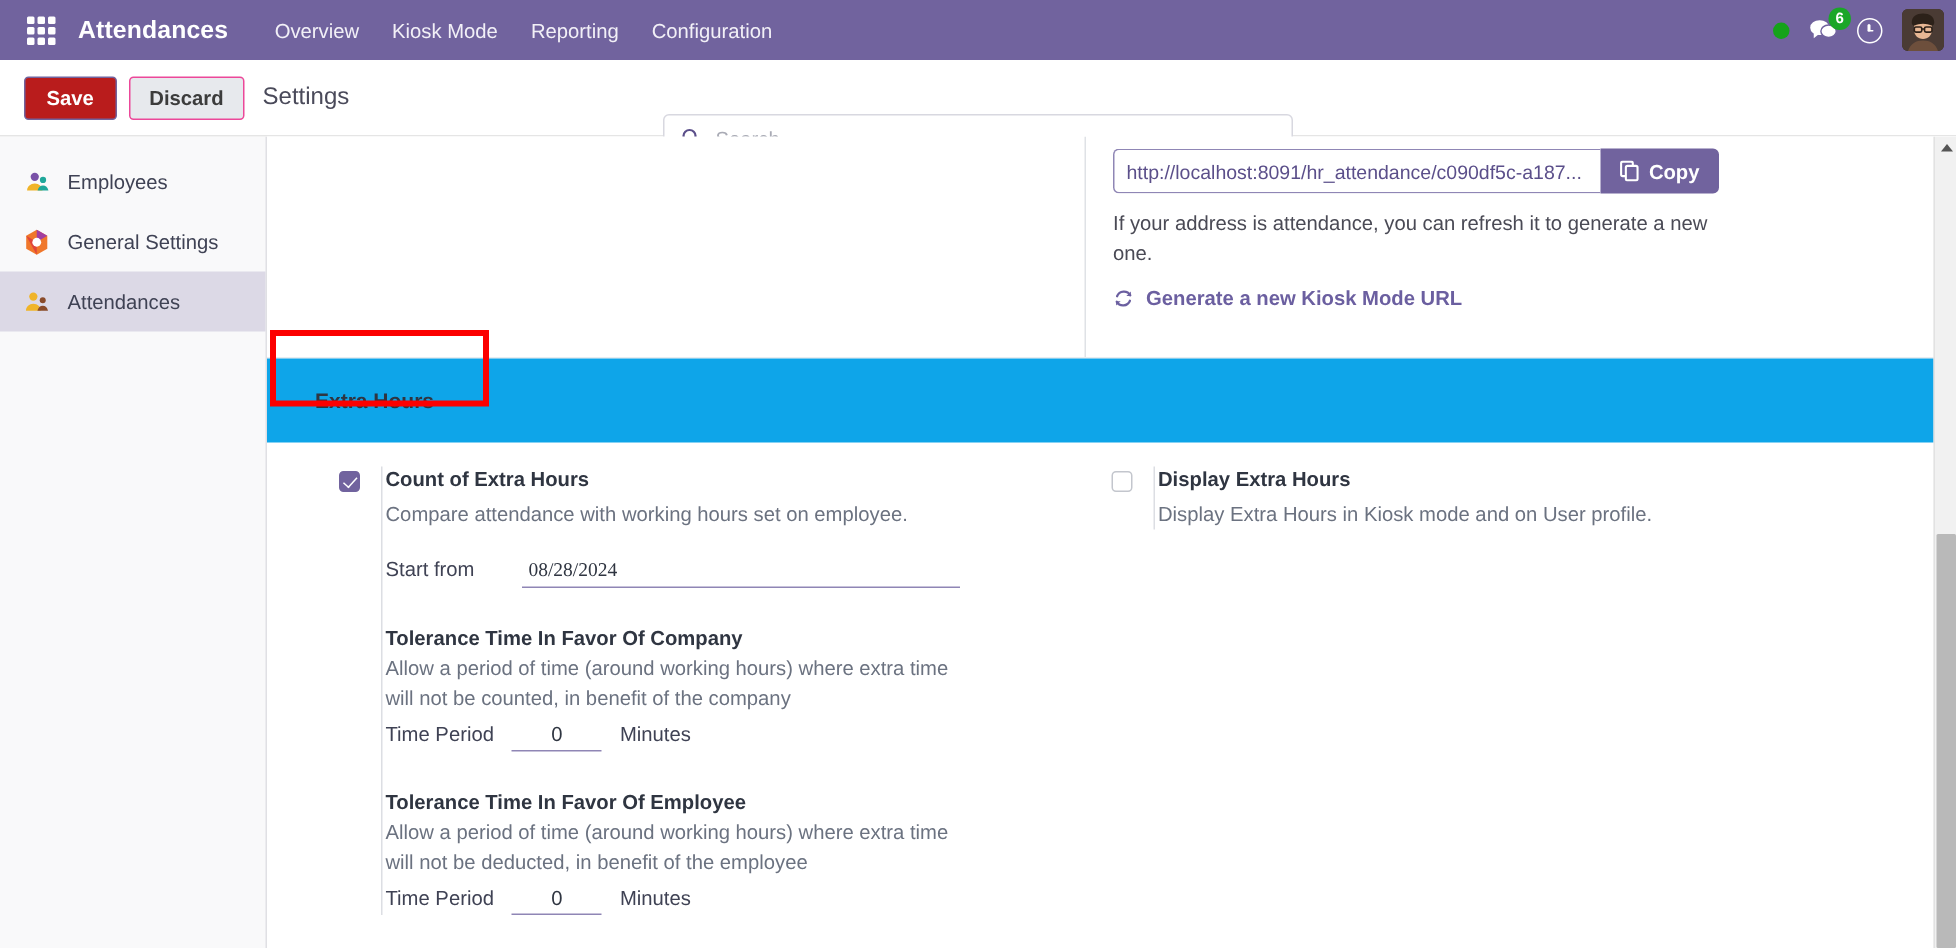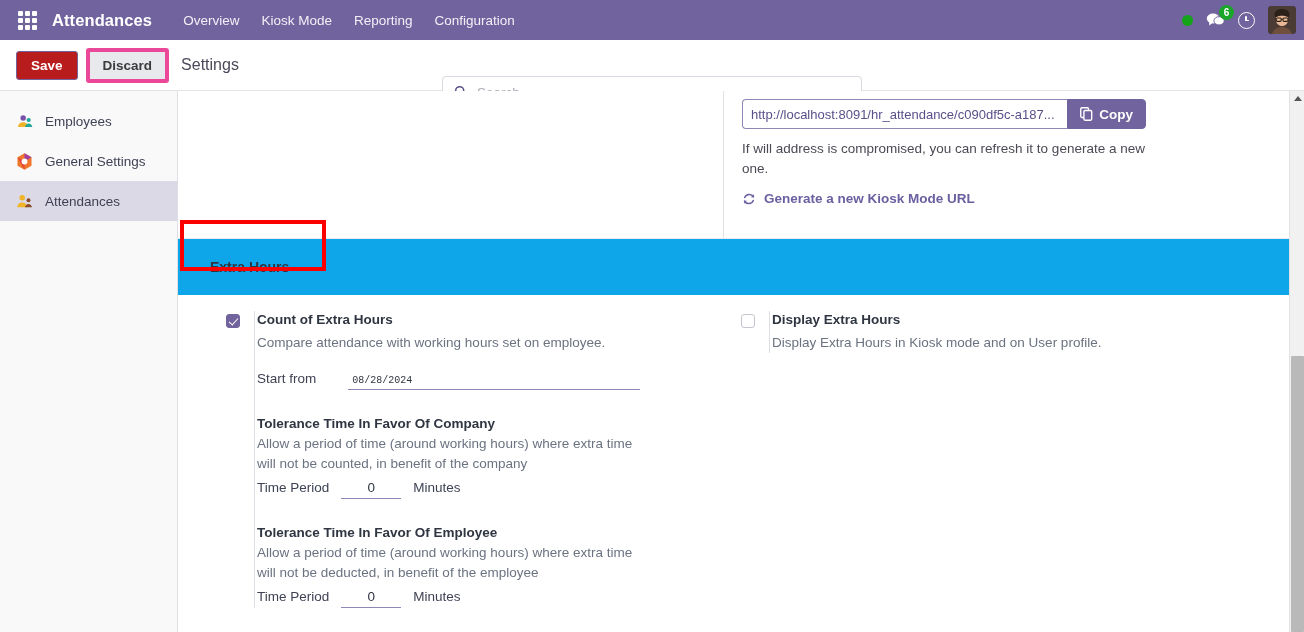--- a/index.html
+++ b/index.html
@@ -64,21 +64,21 @@
     height: 51px; width: 100%; background: #ffffff;
     display: flex; align-items: center; border-bottom: 1px solid #e5e5e5;
     position: relative;
   }
   .btn-save {
     background: #b91c1c; color: #ffffff; border: 1px solid #71639e;
     font-size: 13.5px; font-weight: 700; padding: 6px 14px; border-radius: 3px;
     margin-left: 16px; cursor: pointer;
   }
   .btn-discard {
-    background: #e7e9ed; color: #3c3c3c; border: 4px solid #ec4899;
+    background: #e7e9ed; color: #3c3c3c; border: 1px solid #ec4899;
     font-size: 13.5px; font-weight: 700; padding: 6px 13px; border-radius: 3px;
     margin-left: 8px; cursor: pointer;
   }
   .breadcrumb-title {
     font-size: 16px; color: #4a4a5a; margin-left: 12px;
   }
   .search-box {
     position: absolute; left: 442px; top: 52px; transform: translateY(-50%);
     width: 420px; height: 32px; border: 1px solid #d8d8e0; border-radius: 4px;
     display: flex; align-items: center; background: #ffffff;
@@ -160,22 +160,22 @@
     border-width: 0 1.8px 1.8px 0; transform: rotate(42deg);
   }
   .cb.unchecked { background: #ffffff; border: 1px solid #c3c6cd; }
   .setting-body { margin-left: 14px; border-left: 1px solid #dcdee3; padding-left: 2px; }
   .setting-label { font-size: 13.5px; font-weight: 700; color: #2f3541; line-height: 18px; }
   .setting-desc { font-size: 13.5px; color: #6b7280; margin-top: 4px; line-height: 20px; }
   .field-row { display: flex; align-items: baseline; margin-top: 18px; }
   .field-label { font-size: 13.5px; color: #3f4254; }
   .date-input {
     border: none; border-bottom: 1px solid #8f86b5; outline: none;
-    font-size: 10px; color: #2f3541; width: 292px; margin-left: 32px;
-    padding: 1px 4px 3px 4px; font-family: Liberation Mono, monospace;
+    font-size: 13px; color: #2f3541; width: 292px; margin-left: 32px;
+    padding: 1px 4px 3px 4px; font-family: Liberation Serif, serif;
     background: transparent;
   }
   .sub-block { margin-top: 26px; }
   .sub-title { font-size: 13.5px; font-weight: 700; color: #2f3541; }
   .sub-desc { font-size: 13.5px; color: #6b7280; margin-top: 3px; line-height: 20px; width: 378px; }
   .period-row { display: flex; align-items: baseline; margin-top: 6px; }
   .num-input {
     border: none; border-bottom: 1px solid #8f86b5; outline: none;
     width: 60px; text-align: center; font-size: 13.5px; color: #2f3541;
     margin: 0 12px; padding-bottom: 3px;
@@ -310,21 +310,21 @@
         <div class="url-row">
           <input class="url-field" type="text" value="http://localhost:8091/hr_attendance/c090df5c-a187..." style="">
           <button class="copy-btn">
             <svg width="13" height="14" viewBox="0 0 14 15">
               <rect x="0.8" y="0.8" width="8.4" height="10.4" rx="1.2" fill="none" stroke="#ffffff" stroke-width="1.5"></rect>
               <rect x="4.2" y="3.8" width="8.4" height="10.4" rx="1.2" fill="#71639e" stroke="#ffffff" stroke-width="1.5"></rect>
             </svg>
             <span>Copy</span>
           </button>
         </div>
-        <div class="url-help">If will address is compromised, you can refresh it to generate a new one.</div>
+        <div class="url-help">If your address is attendance, you can refresh it to generate a new one.</div>
         <div class="gen-link">
           <svg width="14" height="14" viewBox="0 0 16 16">
             <path d="M13.2 5.6A5.6 5.6 0 0 0 3.1 6.3" fill="none" stroke="#6b5fa0" stroke-width="1.7" stroke-linecap="round"></path>
             <path d="M2.8 10.4a5.6 5.6 0 0 0 10.1-.7" fill="none" stroke="#6b5fa0" stroke-width="1.7" stroke-linecap="round"></path>
             <path d="M13.6 2.6 L13.6 6.0 L10.2 6.0 Z" fill="#6b5fa0"></path>
             <path d="M2.4 13.4 L2.4 10.0 L5.8 10.0 Z" fill="#6b5fa0"></path>
           </svg>
           <span>Generate a new Kiosk Mode URL</span>
         </div>
       </div>

